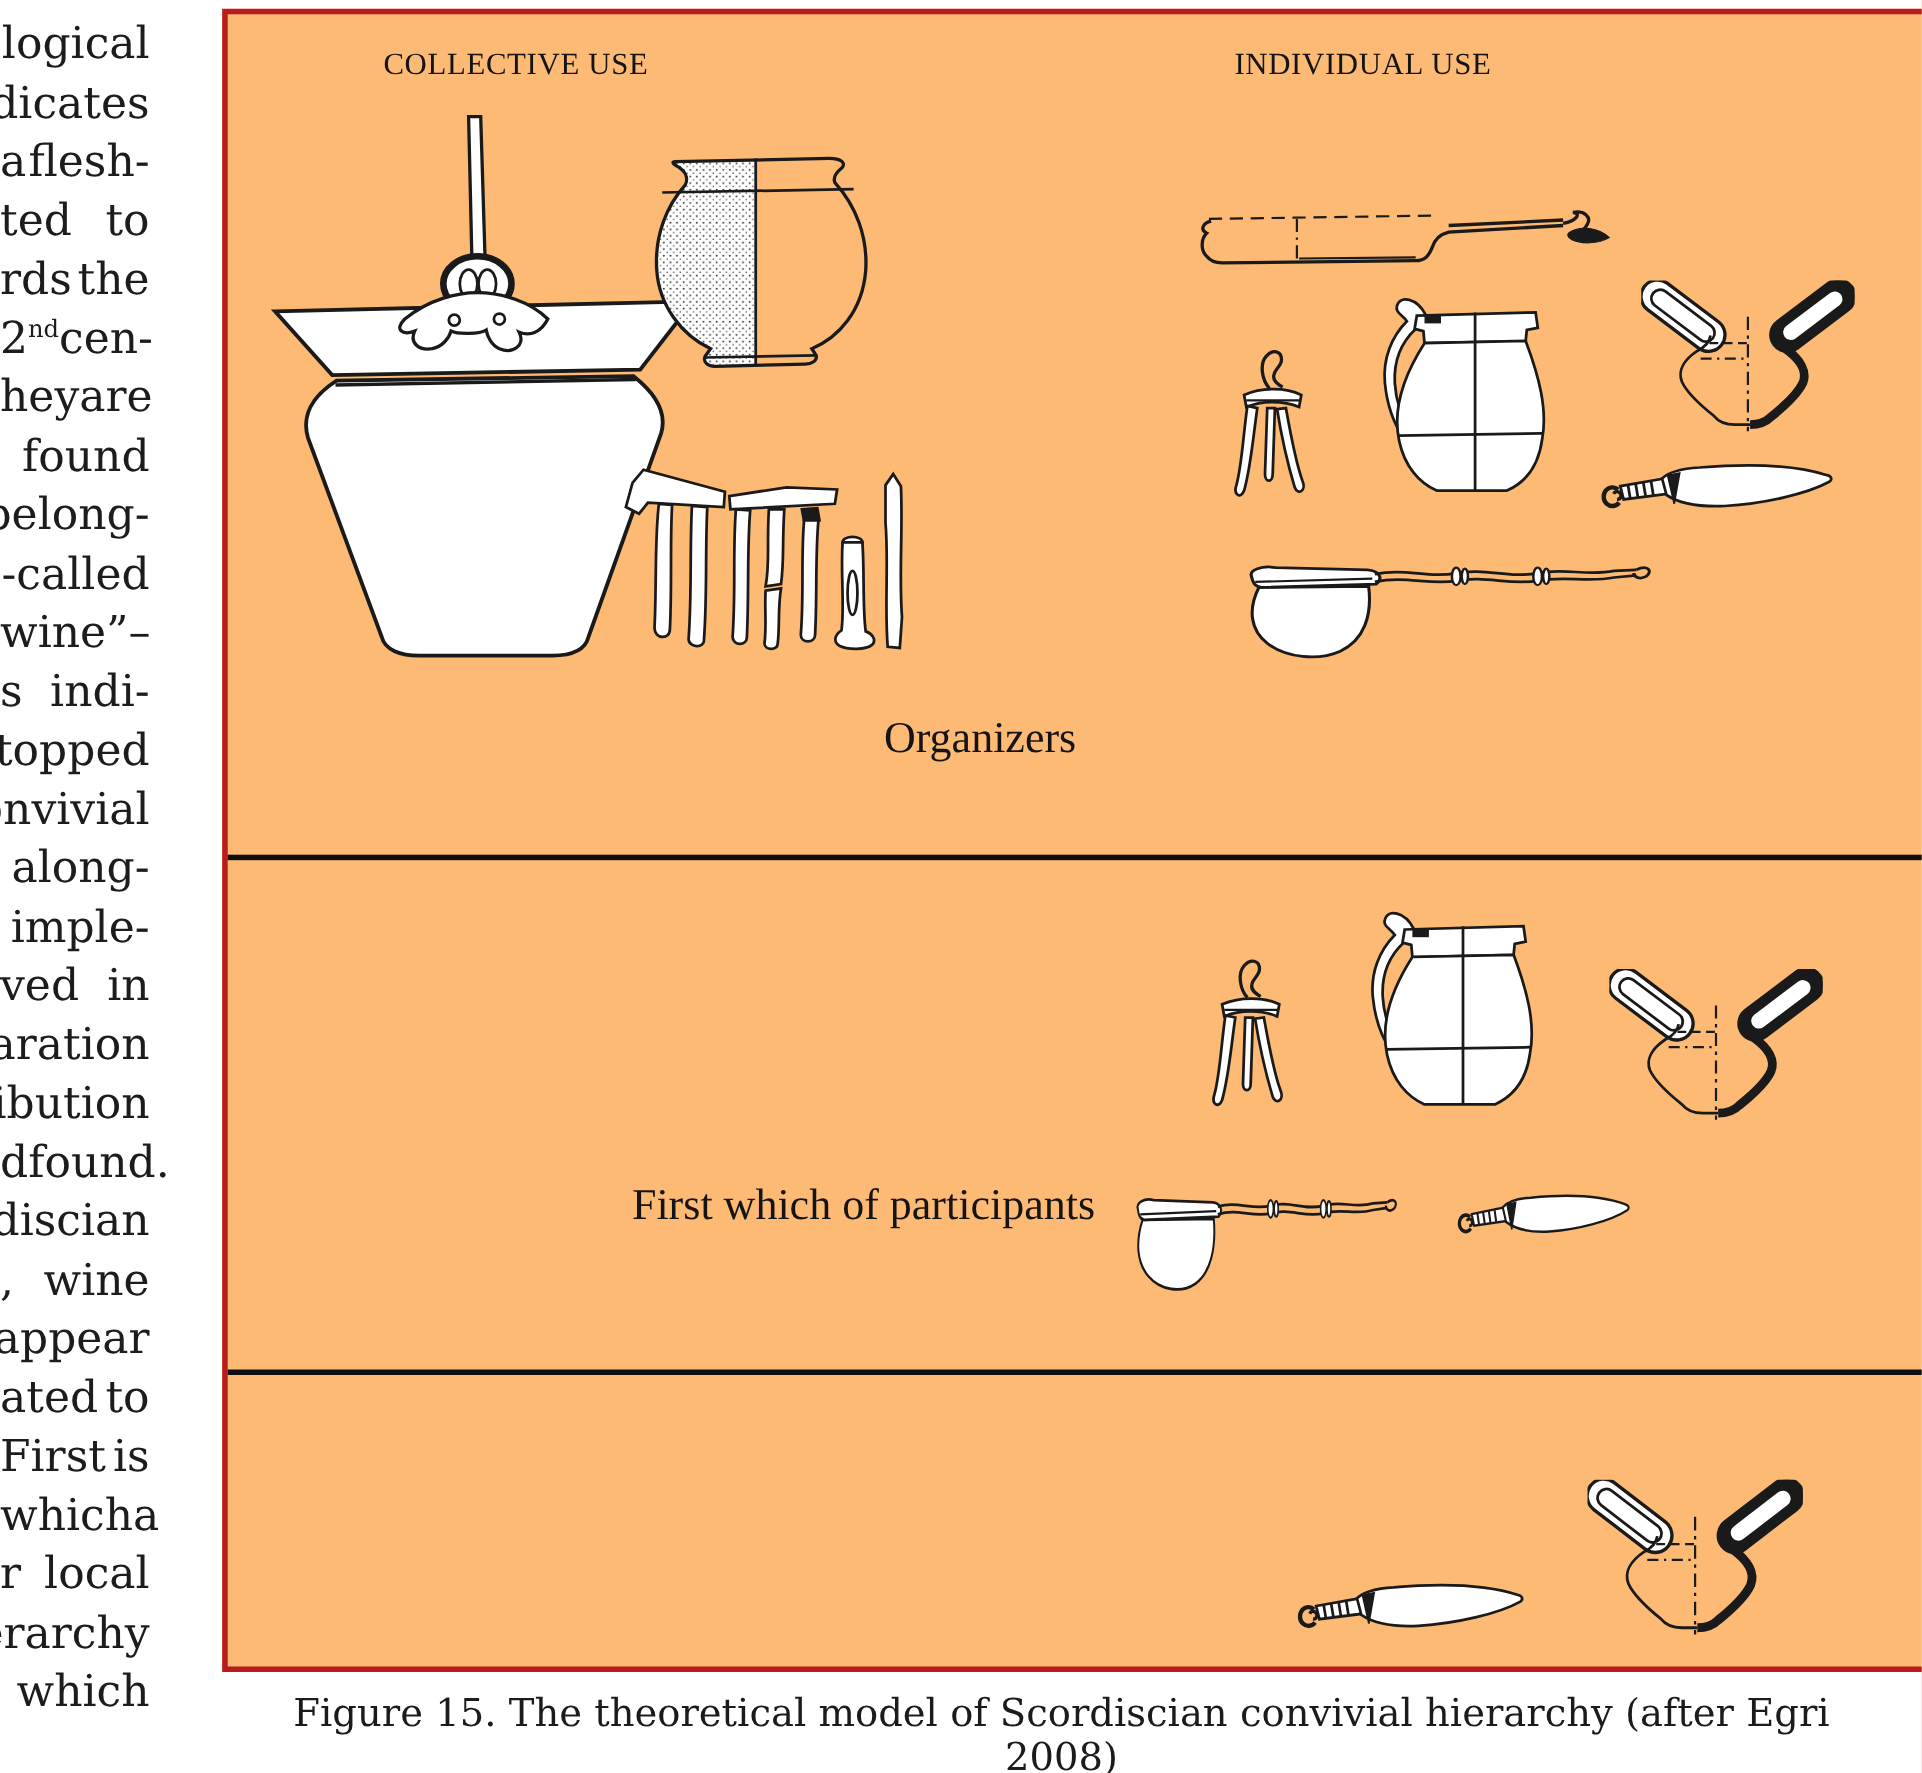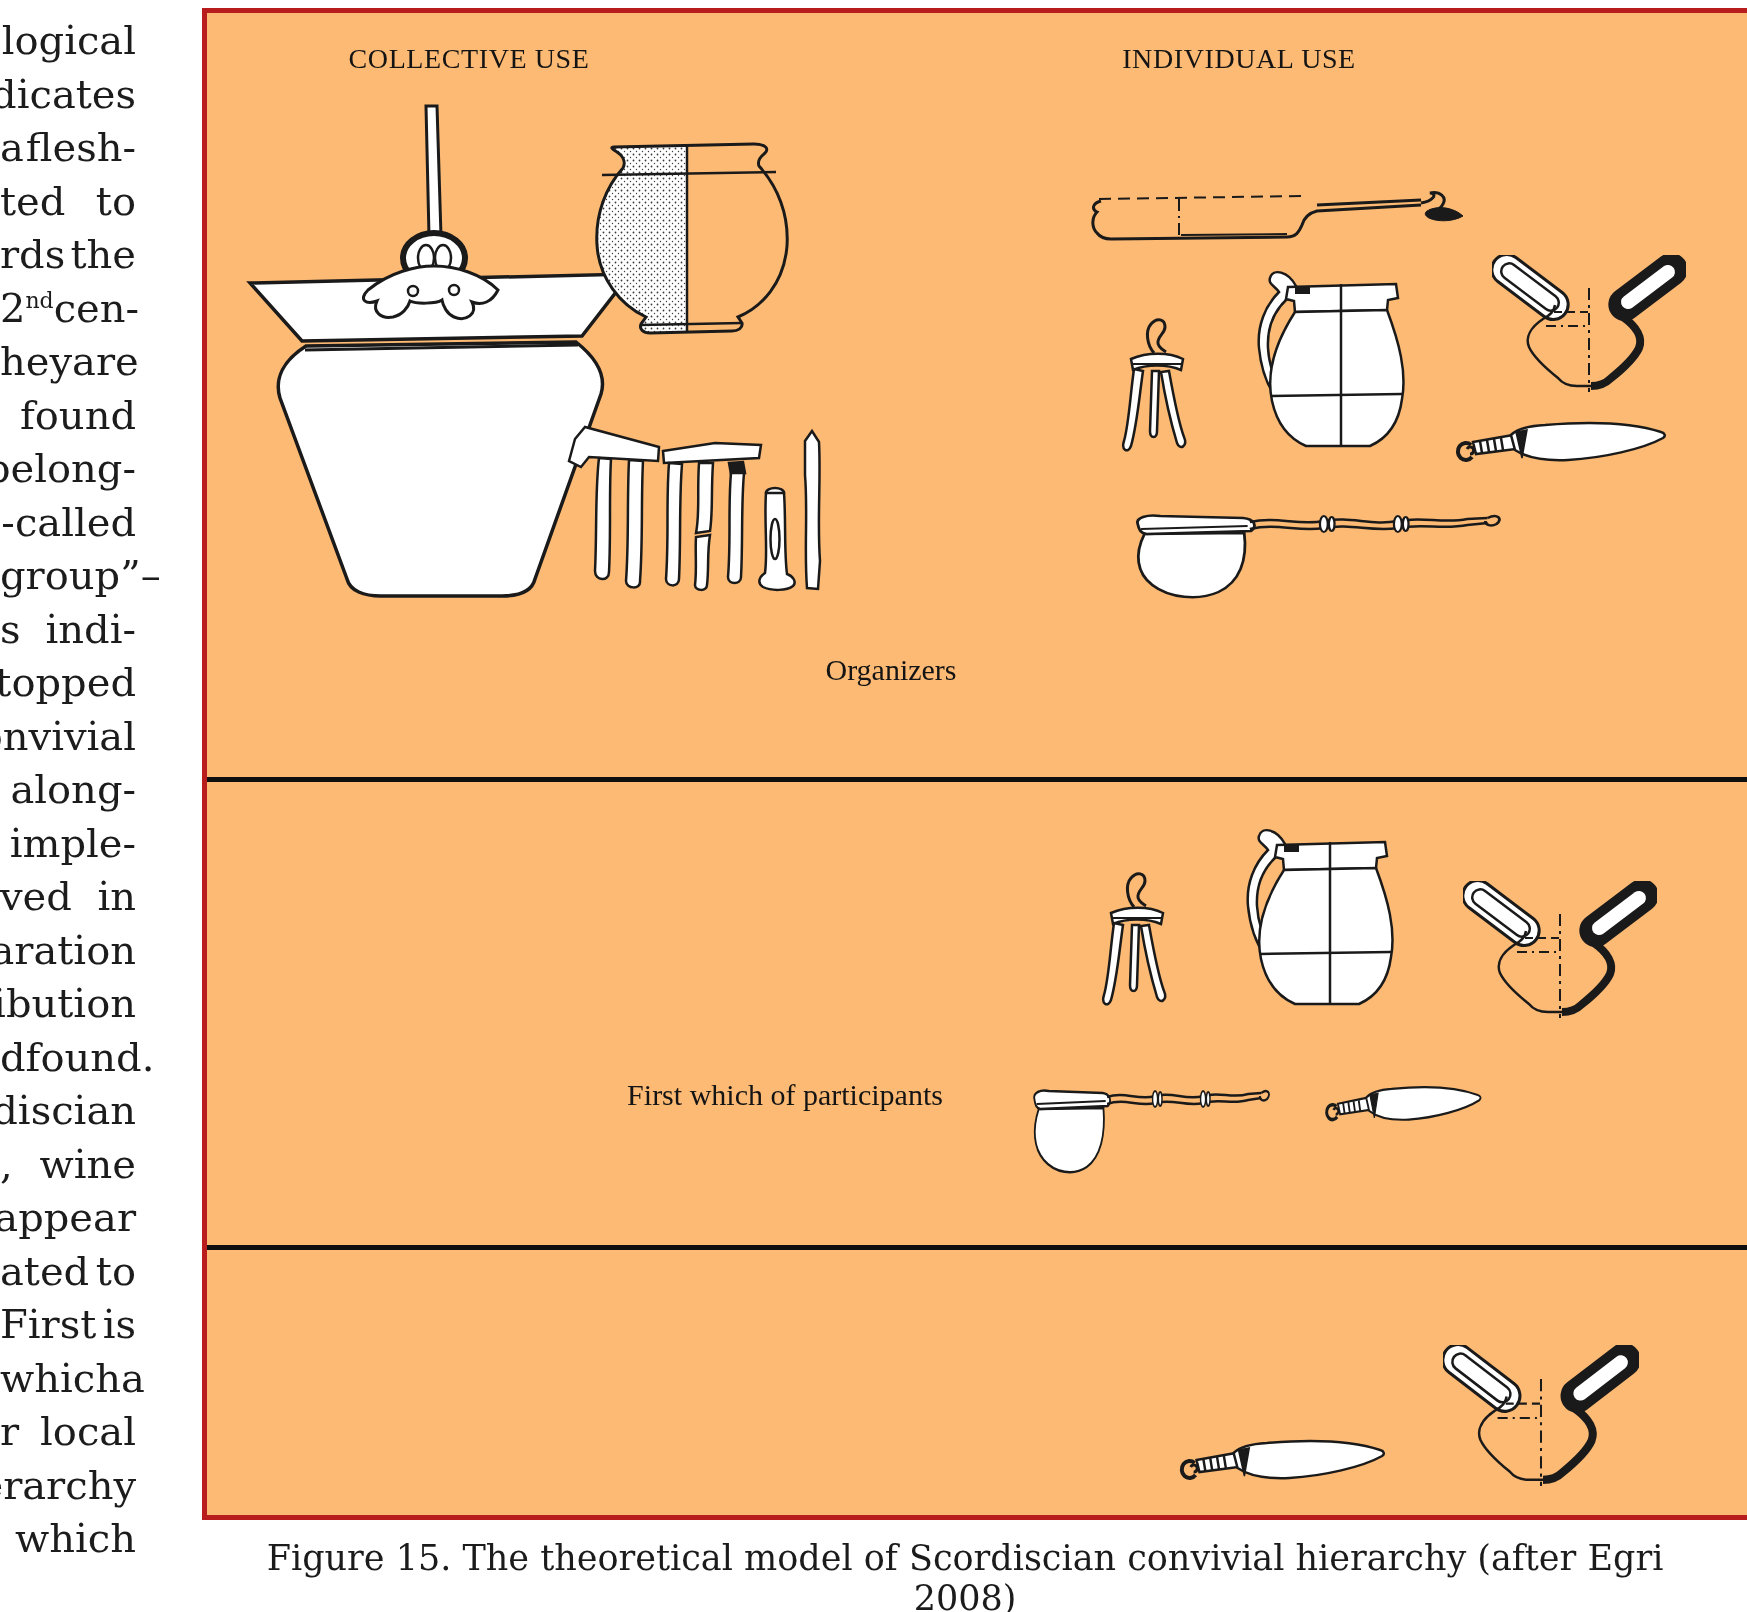--- a/index.html
+++ b/index.html
@@ -11,21 +11,21 @@
   .tl{display:flex;height:53.5px;align-items:baseline;white-space:pre}
   .tl.just{justify-content:space-between}
   .tl.right{justify-content:flex-end}
   sup{font-size:.55em;line-height:0}
 
   
   .fig{position:absolute;left:202px;top:8px;width:1688px;height:1512px;border:5px solid #b91c1c;background:#fdba74}
   .divider{position:absolute;left:0;width:100%;height:5px;background:#0f0f0f}
   .lbl{position:absolute;transform:translate(-50%,-50%);font-family:"Liberation Serif",serif;white-space:nowrap;color:#141414}
   .hdr{font-size:28px;letter-spacing:.6px}
-  .plabel{font-size:30px}
+  .plabel{font-size:40px}
   .caption{position:absolute;left:210px;top:1538px;width:1510px;text-align:center;font-size:35px;color:#1b1b1b}
   .art{position:absolute}
 </style>
 </head>
 <body>
 
 <svg width="0" height="0" style="position:absolute" aria-hidden="true">
   <defs>
     <pattern id="stip" width="6" height="6" patternUnits="userSpaceOnUse">
       <rect width="6" height="6" fill="#ffffff"></rect>
@@ -158,21 +158,21 @@
     <div class="tl right"><span>ological</span></div>
     <div class="tl right"><span>ndicates</span></div>
     <div class="tl just"><span>a</span><span>flesh-</span></div>
     <div class="tl just"><span>ted</span><span>to</span></div>
     <div class="tl just"><span>rds</span><span>the</span></div>
     <div class="tl just"><span>2<sup>nd</sup></span><span>cen-</span></div>
     <div class="tl just"><span>hey</span><span>are</span></div>
     <div class="tl right"><span>found</span></div>
     <div class="tl right"><span>belong-</span></div>
     <div class="tl right"><span>o-called</span></div>
-    <div class="tl just"><span>group”</span><span>–</span></div>
+    <div class="tl just"><span>wine”</span><span>–</span></div>
     <div class="tl just"><span>s</span><span>indi-</span></div>
     <div class="tl right"><span>topped</span></div>
     <div class="tl right"><span>onvivial</span></div>
     <div class="tl right"><span>along-</span></div>
     <div class="tl right"><span>imple-</span></div>
     <div class="tl just"><span>ved</span><span>in</span></div>
     <div class="tl right"><span>paration</span></div>
     <div class="tl right"><span>ribution</span></div>
     <div class="tl just"><span>d</span><span>found.</span></div>
     <div class="tl right"><span>rdiscian</span></div>

